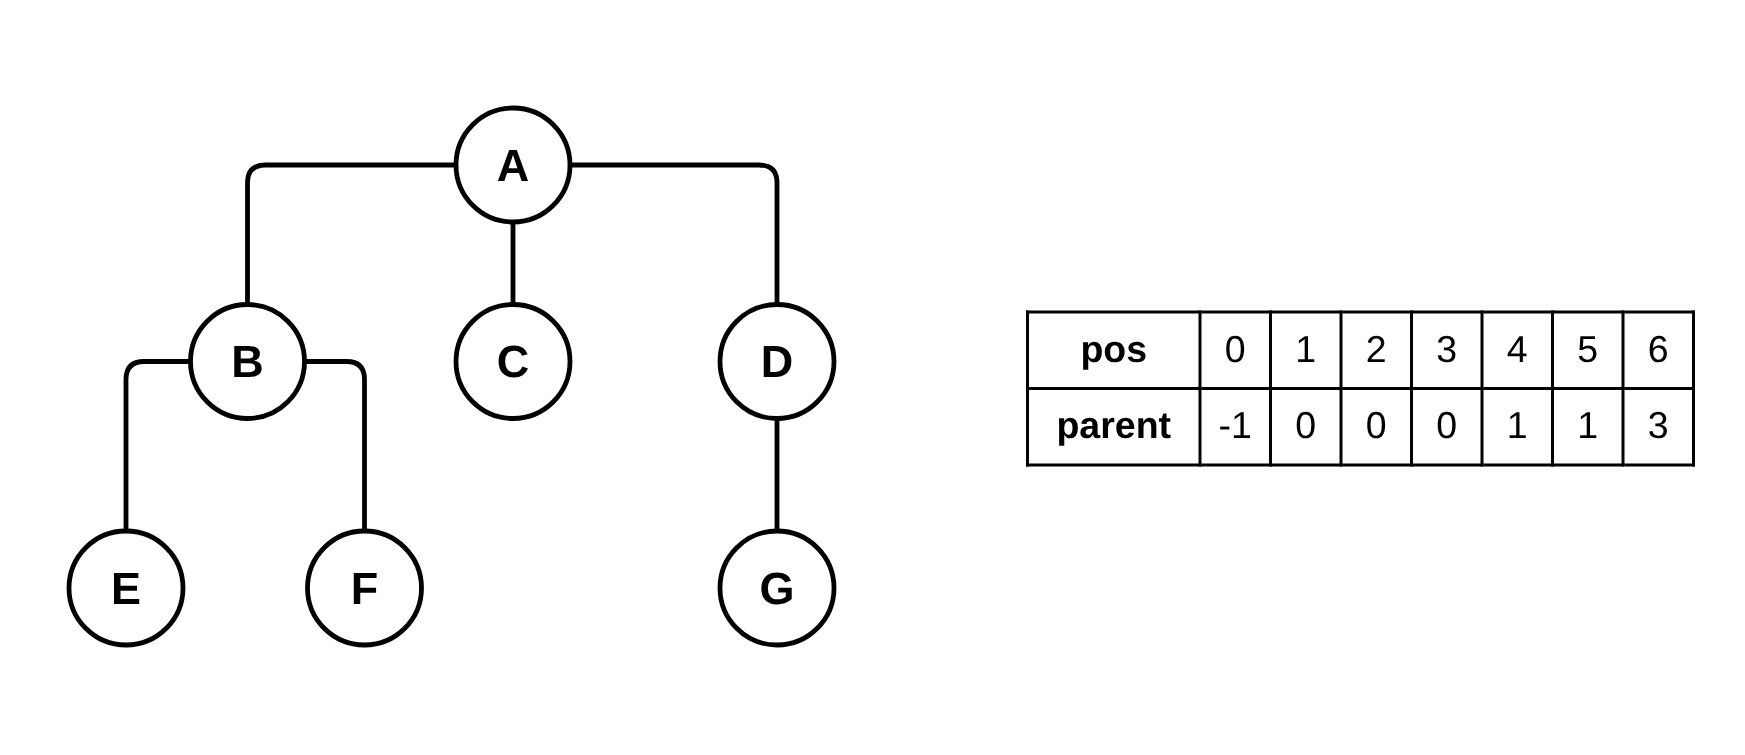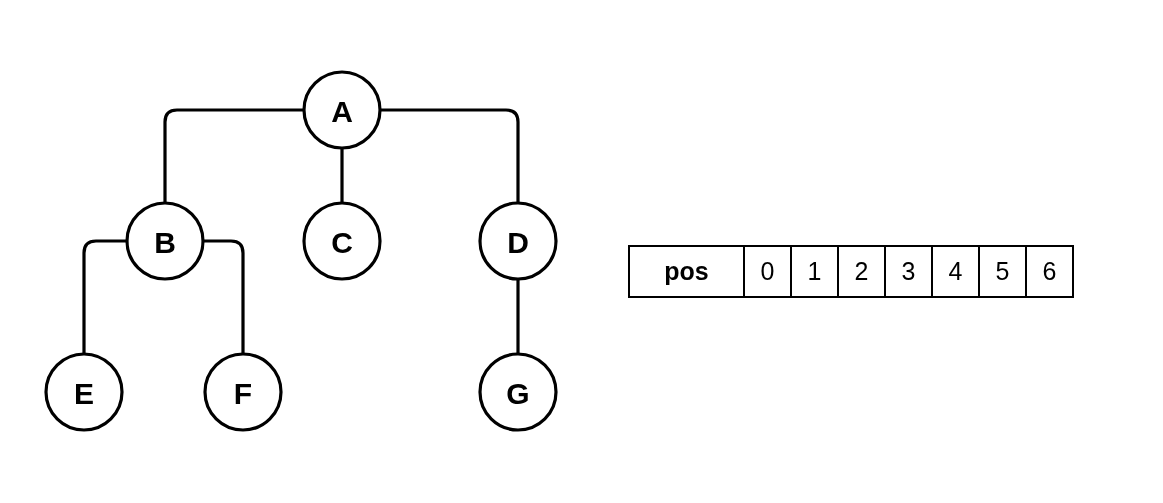--- a/index.html
+++ b/index.html
@@ -46,23 +46,22 @@
     font-size: 30px;
     font-weight: bold;
     fill: #000000;
     text-anchor: middle;
     dominant-baseline: central;
   }
 
   
   #array-table-wrap {
     position: absolute;
-    left: 628px;
+    left: 684px;
     top: 207px;
-    margin-top: 38px;
   }
   table.array-table {
     border-collapse: collapse;
     background: #ffffff;
   }
   table.array-table td {
     border: 2px solid #000000;
     text-align: center;
     vertical-align: middle;
     height: 49px;
@@ -145,18 +144,28 @@
           <td class="cell">0</td>
           <td class="cell">1</td>
           <td class="cell">2</td>
           <td class="cell">3</td>
           <td class="cell">4</td>
           <td class="cell">5</td>
           <td class="cell">6</td>
         </tr>
 
 
+        <tr>
+          <td class="row-header">parent</td>
+          <td class="cell">-1</td>
+          <td class="cell">0</td>
+          <td class="cell">0</td>
+          <td class="cell">0</td>
+          <td class="cell">1</td>
+          <td class="cell">1</td>
+          <td class="cell">3</td>
+        </tr>
 
       </tbody>
     </table>
   </div>
 
 </div>
 
 </body></html>

